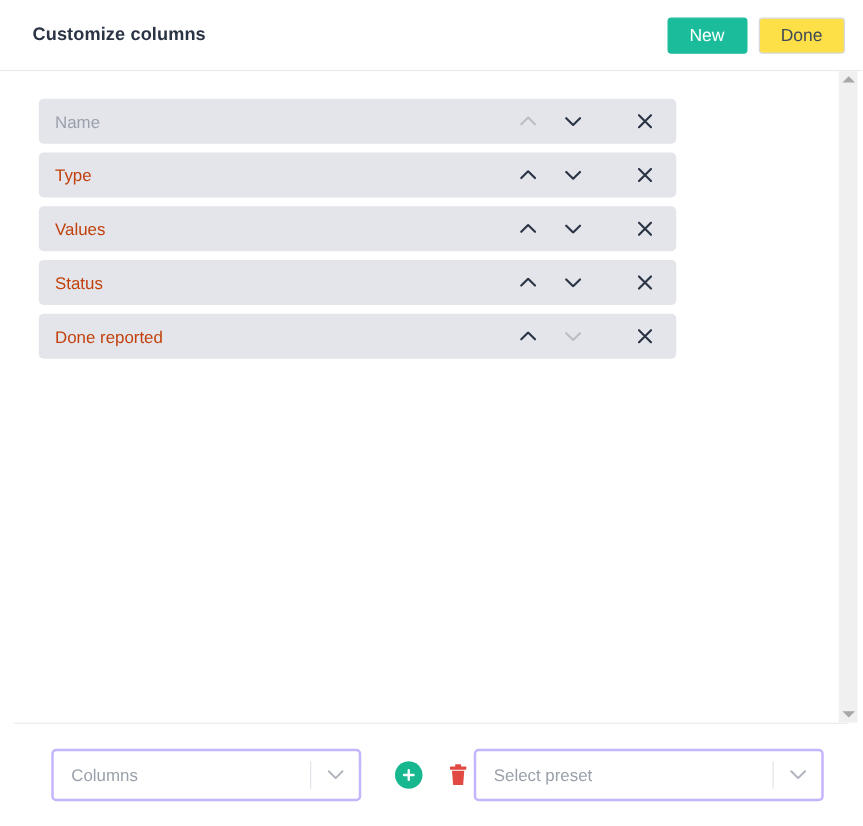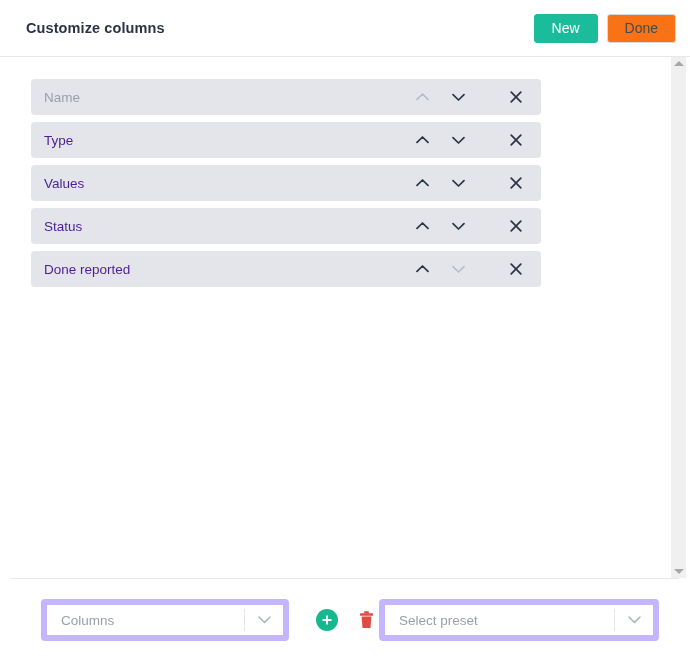--- a/index.html
+++ b/index.html
@@ -51,21 +51,21 @@
     cursor: pointer;
     white-space: nowrap;
   }
   .btn-new {
     background: #1bbc9b;
     color: #ffffff;
     border: 1px solid #1bbc9b;
     min-width: 62px;
   }
   .btn-done {
-    background: #f97316;
+    background: #fde047;
     color: #404a58;
     border: 1px solid #d6dade;
     min-width: 62px;
   }
 
   
   .content {
     position: relative;
     height: 521px;
     box-sizing: border-box;
@@ -87,21 +87,21 @@
     background: #e3e5ea;
     border-radius: 4px;
     margin-bottom: 7px;
     display: flex;
     align-items: center;
     box-sizing: border-box;
     padding: 0 12px 0 13px;
   }
   .row-label {
     font-size: 13.5px;
-    color: #4c1d95;
+    color: #c2410c;
     flex: 1 1 auto;
     overflow: hidden;
     text-overflow: ellipsis;
     white-space: nowrap;
   }
   .row-label.placeholder {
     color: #9aa0ab;
   }
   .row-controls {
     display: flex;
@@ -158,21 +158,21 @@
   .footer {
     height: 82px;
     box-sizing: border-box;
     display: flex;
     align-items: center;
     padding: 0 31px 0 41px;
   }
   .select {
     height: 42px;
     box-sizing: border-box;
-    border: 6px solid #c4b5fd;
+    border: 2px solid #c4b5fd;
     border-radius: 4px;
     background: #ffffff;
     display: flex;
     align-items: center;
     cursor: pointer;
   }
   .select-columns { width: 248px; }
   .select-preset  { width: 280px; }
   .select-value {
     flex: 1 1 auto;

